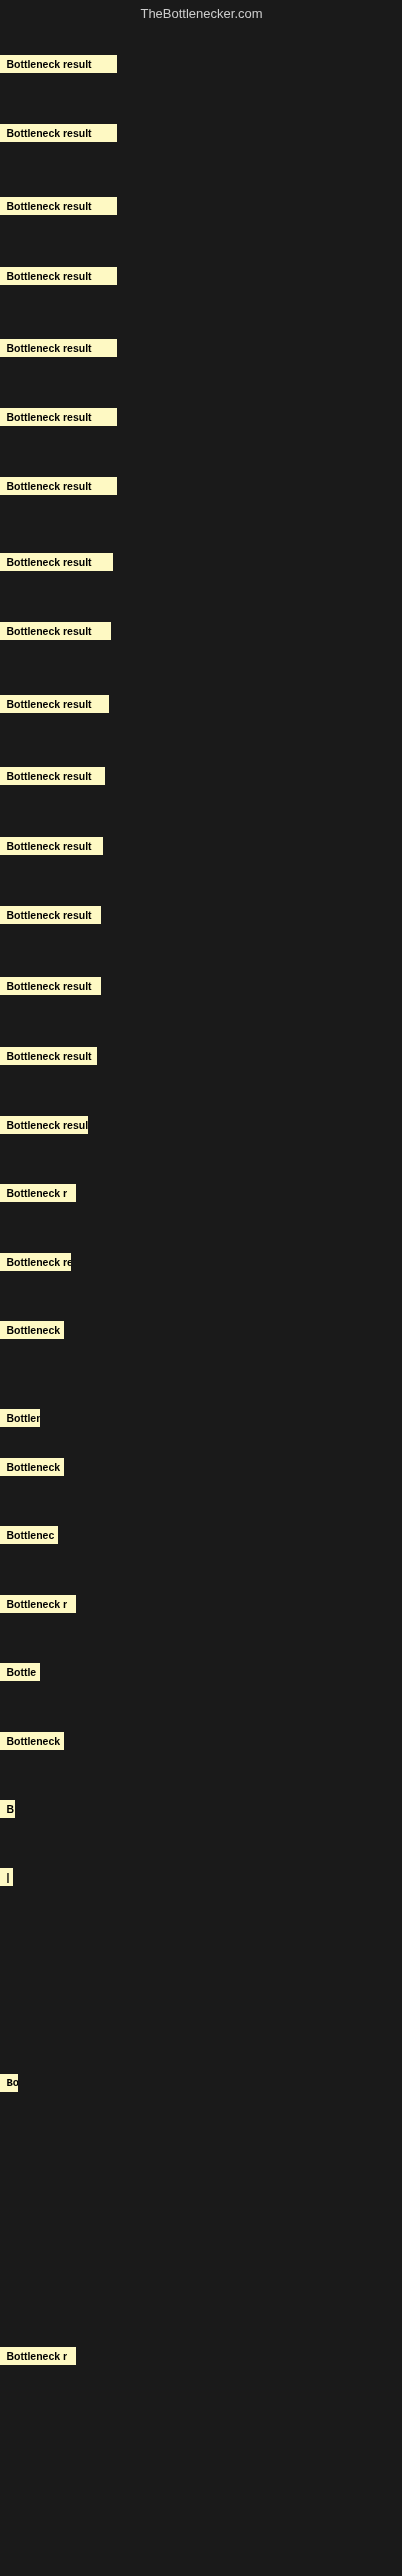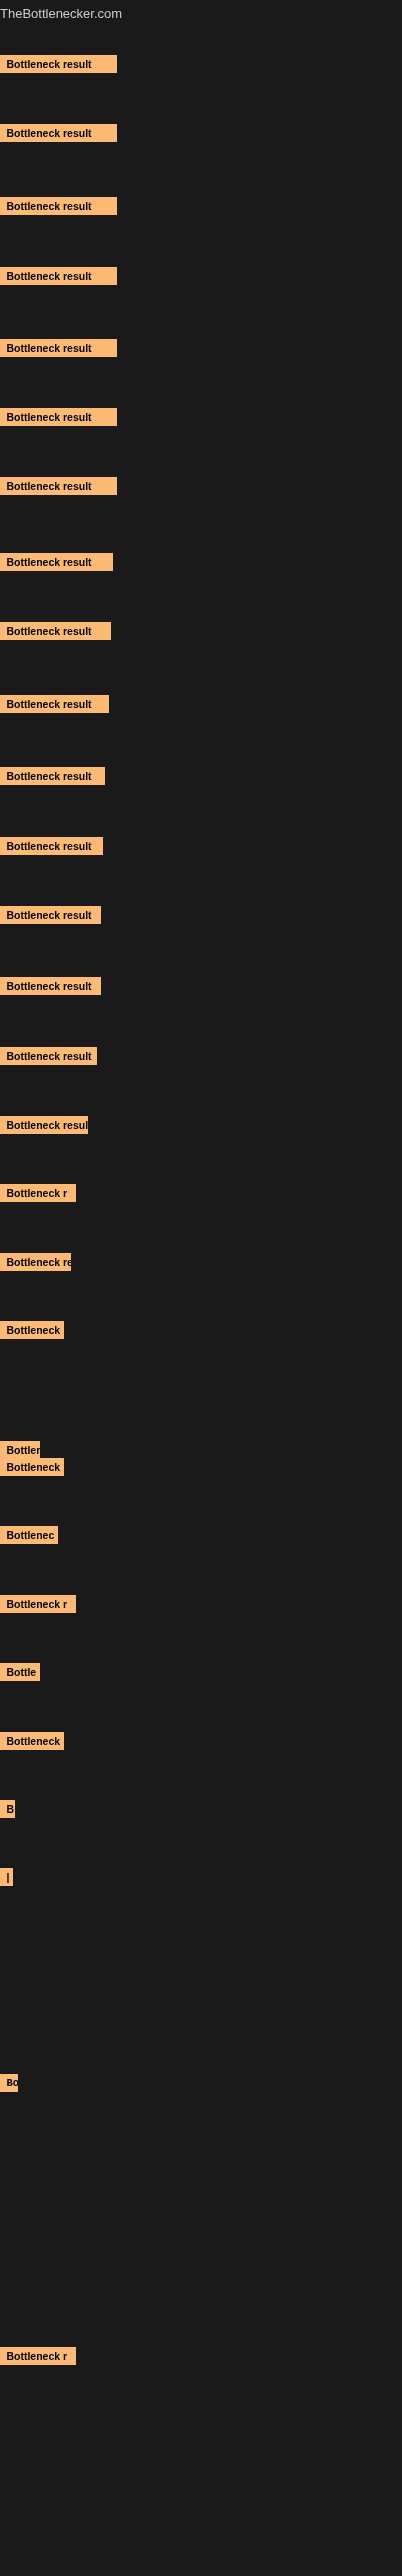--- a/index.html
+++ b/index.html
@@ -8,28 +8,29 @@
       box-sizing: border-box;
     }
     body {
       width: 403px;
       min-height: 2576px;
       background-color: #1a1a1a;
       font-family: Arial, sans-serif;
       position: relative;
     }
     .site-title {
+      text-align: center;
       color: #cccccc;
       font-size: 13px;
       padding: 6.4px 0 3.2px 0;
       font-weight: normal;
     }
     .bottleneck-bar {
       display: inline-block;
-      background-color: #fdba74;
+      background-color: #fef9c3;
       color: #000000;
       font-size: 10.5px;
       font-weight: bold;
       padding: 3.2px 6.4px;
       white-space: nowrap;
       overflow: hidden;
       position: absolute;
       left: 0;
     }
   </style>
@@ -51,21 +52,21 @@
     <div class="bottleneck-bar" style="top: 670px; max-width: 109px; width: 109px;">Bottleneck result</div>
     <div class="bottleneck-bar" style="top: 742px; max-width: 105px; width: 105px;">Bottleneck result</div>
     <div class="bottleneck-bar" style="top: 812px; max-width: 103px; width: 103px;">Bottleneck result</div>
     <div class="bottleneck-bar" style="top: 881px; max-width: 101px; width: 101px;">Bottleneck result</div>
     <div class="bottleneck-bar" style="top: 952px; max-width: 101px; width: 101px;">Bottleneck result</div>
     <div class="bottleneck-bar" style="top: 1022px; max-width: 97px; width: 97px;">Bottleneck result</div>
     <div class="bottleneck-bar" style="top: 1091px; max-width: 90px; width: 88px;">Bottleneck resul</div>
     <div class="bottleneck-bar" style="top: 1159px; max-width: 76px; width: 76px;">Bottleneck r</div>
     <div class="bottleneck-bar" style="top: 1228px; max-width: 87px; width: 71px;">Bottleneck resu</div>
     <div class="bottleneck-bar" style="top: 1296px; max-width: 64px; width: 64px;">Bottleneck</div>
-    <div class="bottleneck-bar" style="top: 1416px; max-width: 50px; width: 40px;">Bottlen</div>
+    <div class="bottleneck-bar" style="top: 1384px; max-width: 50px; width: 40px;">Bottlen</div>
     <div class="bottleneck-bar" style="top: 1433px; max-width: 64px; width: 64px;">Bottleneck</div>
     <div class="bottleneck-bar" style="top: 1501px; max-width: 58px; width: 58px;">Bottlenec</div>
     <div class="bottleneck-bar" style="top: 1570px; max-width: 76px; width: 76px;">Bottleneck r</div>
     <div class="bottleneck-bar" style="top: 1638px; max-width: 40px; width: 63px;">Bottle</div>
     <div class="bottleneck-bar" style="top: 1707px; max-width: 64px; width: 64px;">Bottleneck</div>
     <div class="bottleneck-bar" style="top: 1775px; max-width: 14.5px; width: 14.5px;">B</div>
     <div class="bottleneck-bar" style="top: 1843px; max-width: 8px; width: 8px;">|</div>
     <div class="bottleneck-bar" style="top: 2049px; max-width: 17.7px; width: 17.7px; font-family: Liberation Mono, monospace;">Bo</div>
     <div class="bottleneck-bar" style="top: 2322px; max-width: 76px; width: 76px;">Bottleneck r</div>
   </div>

